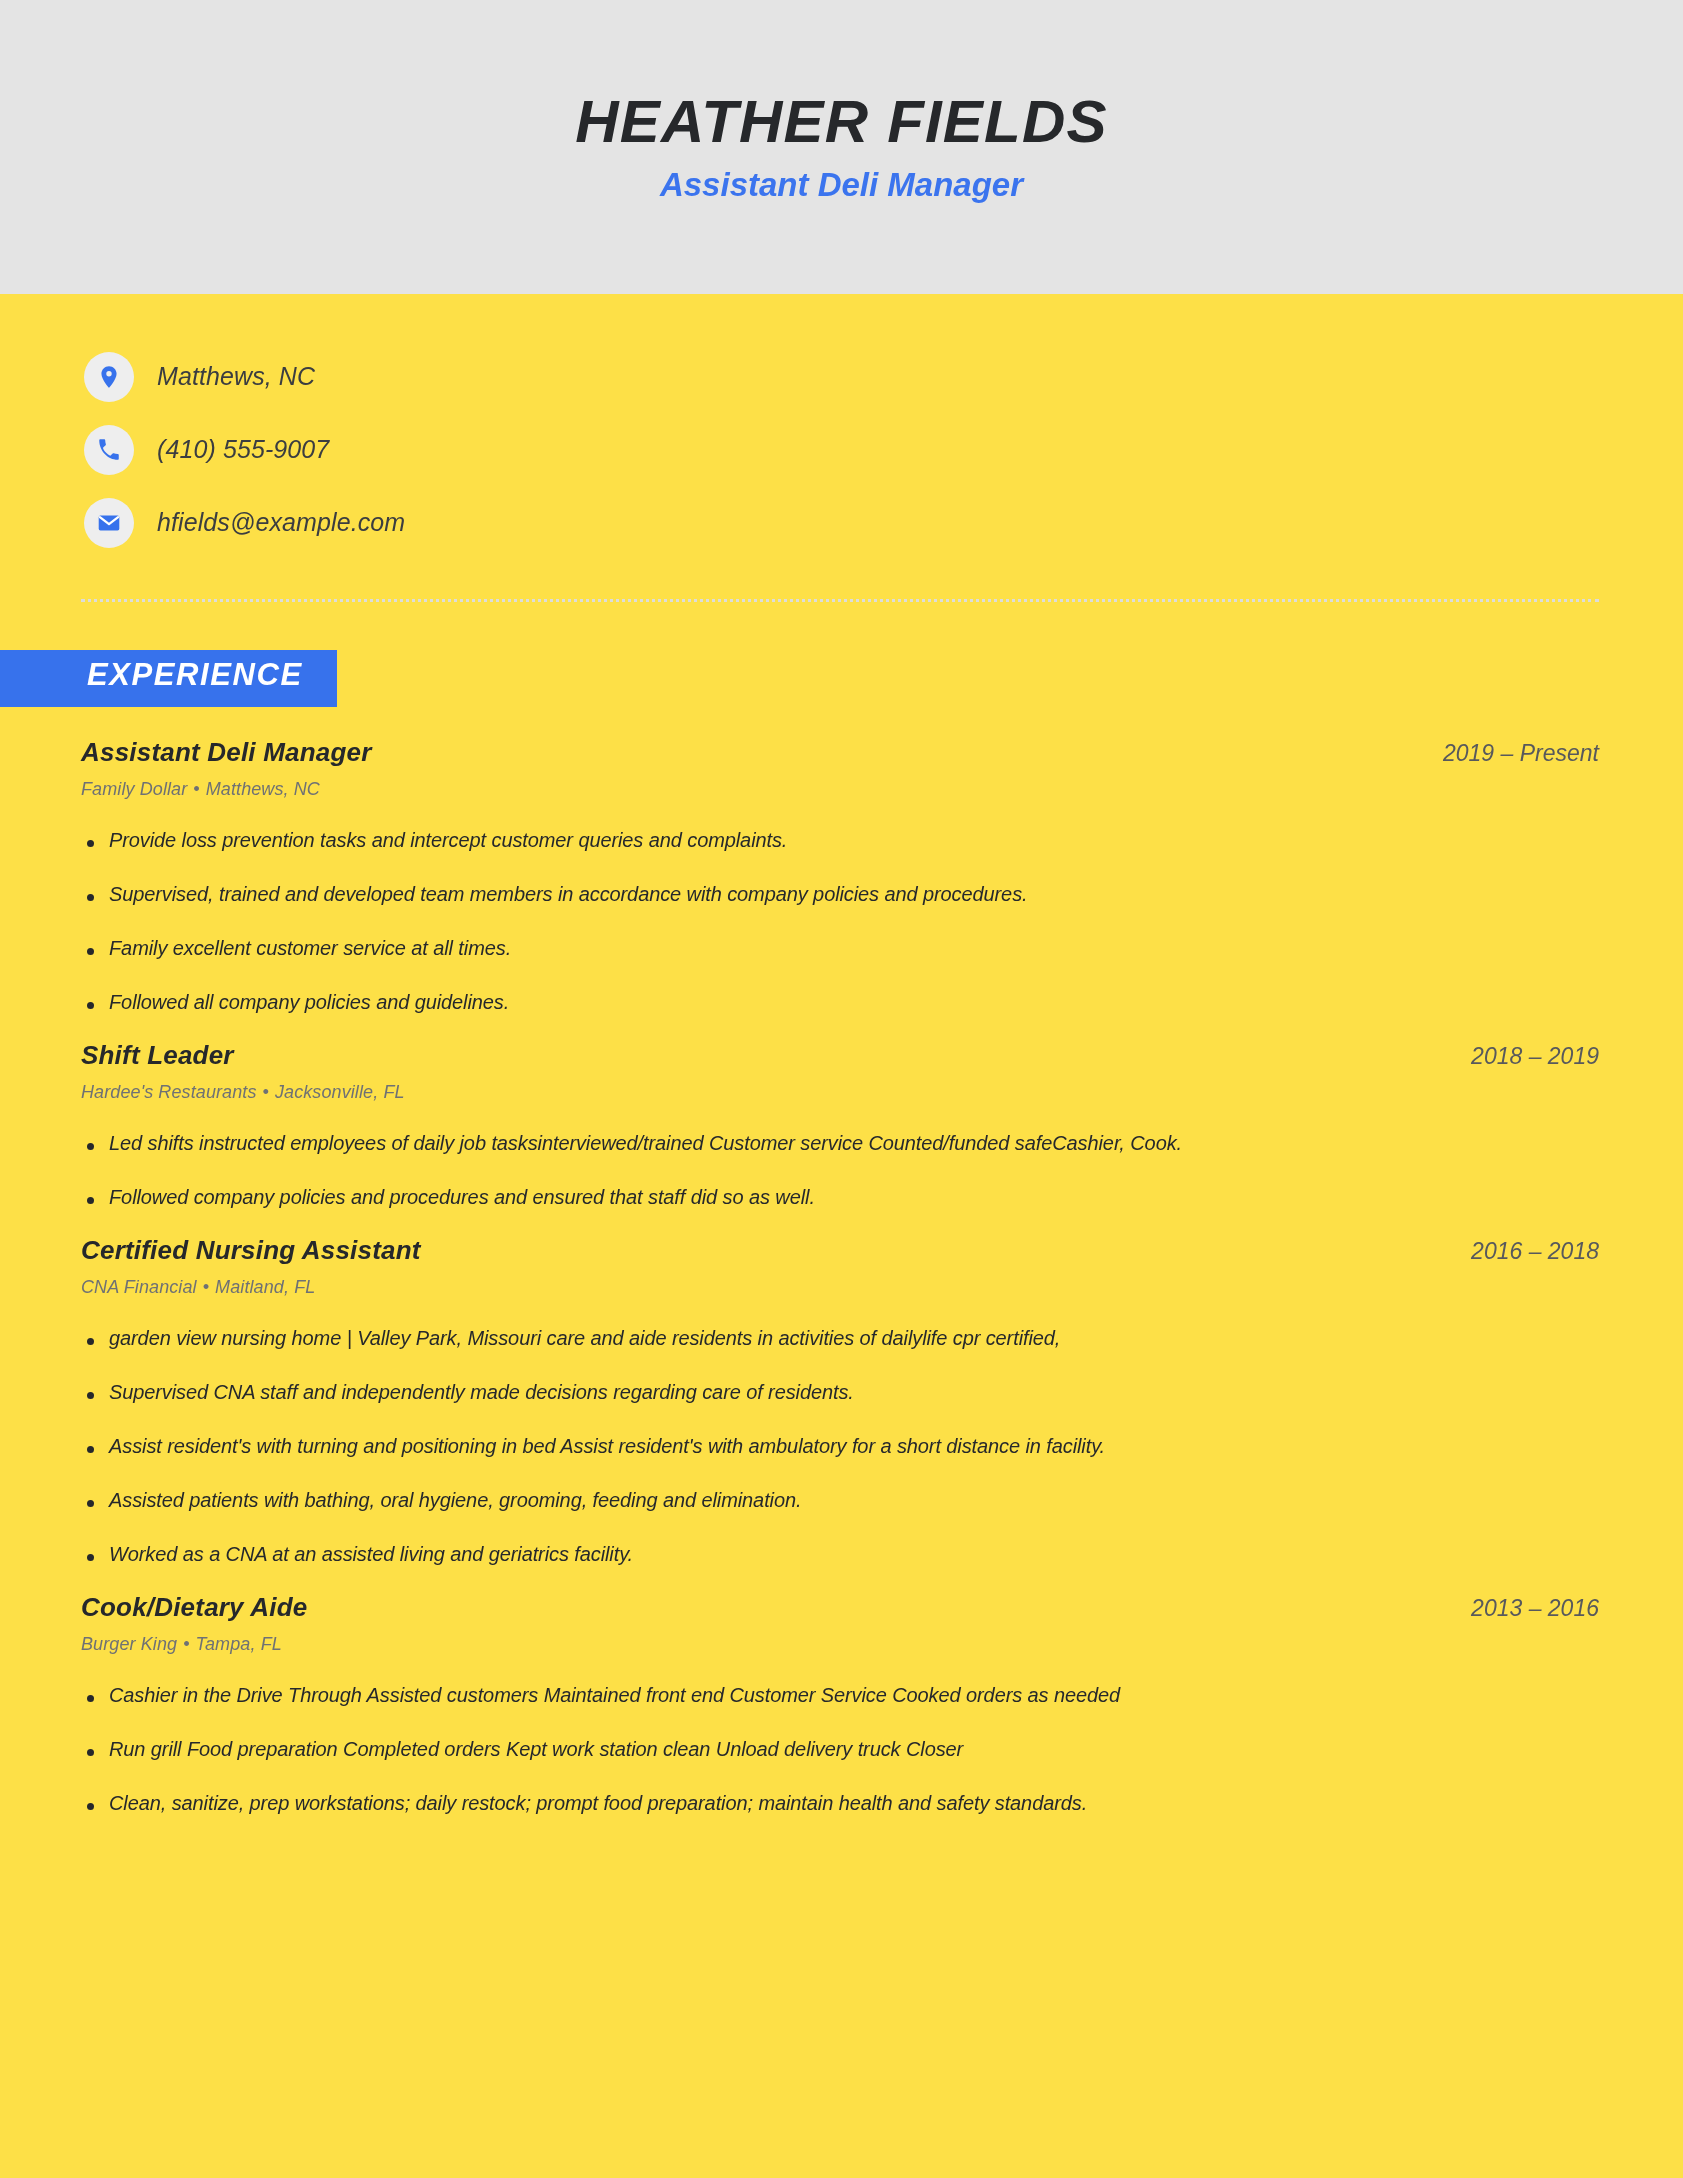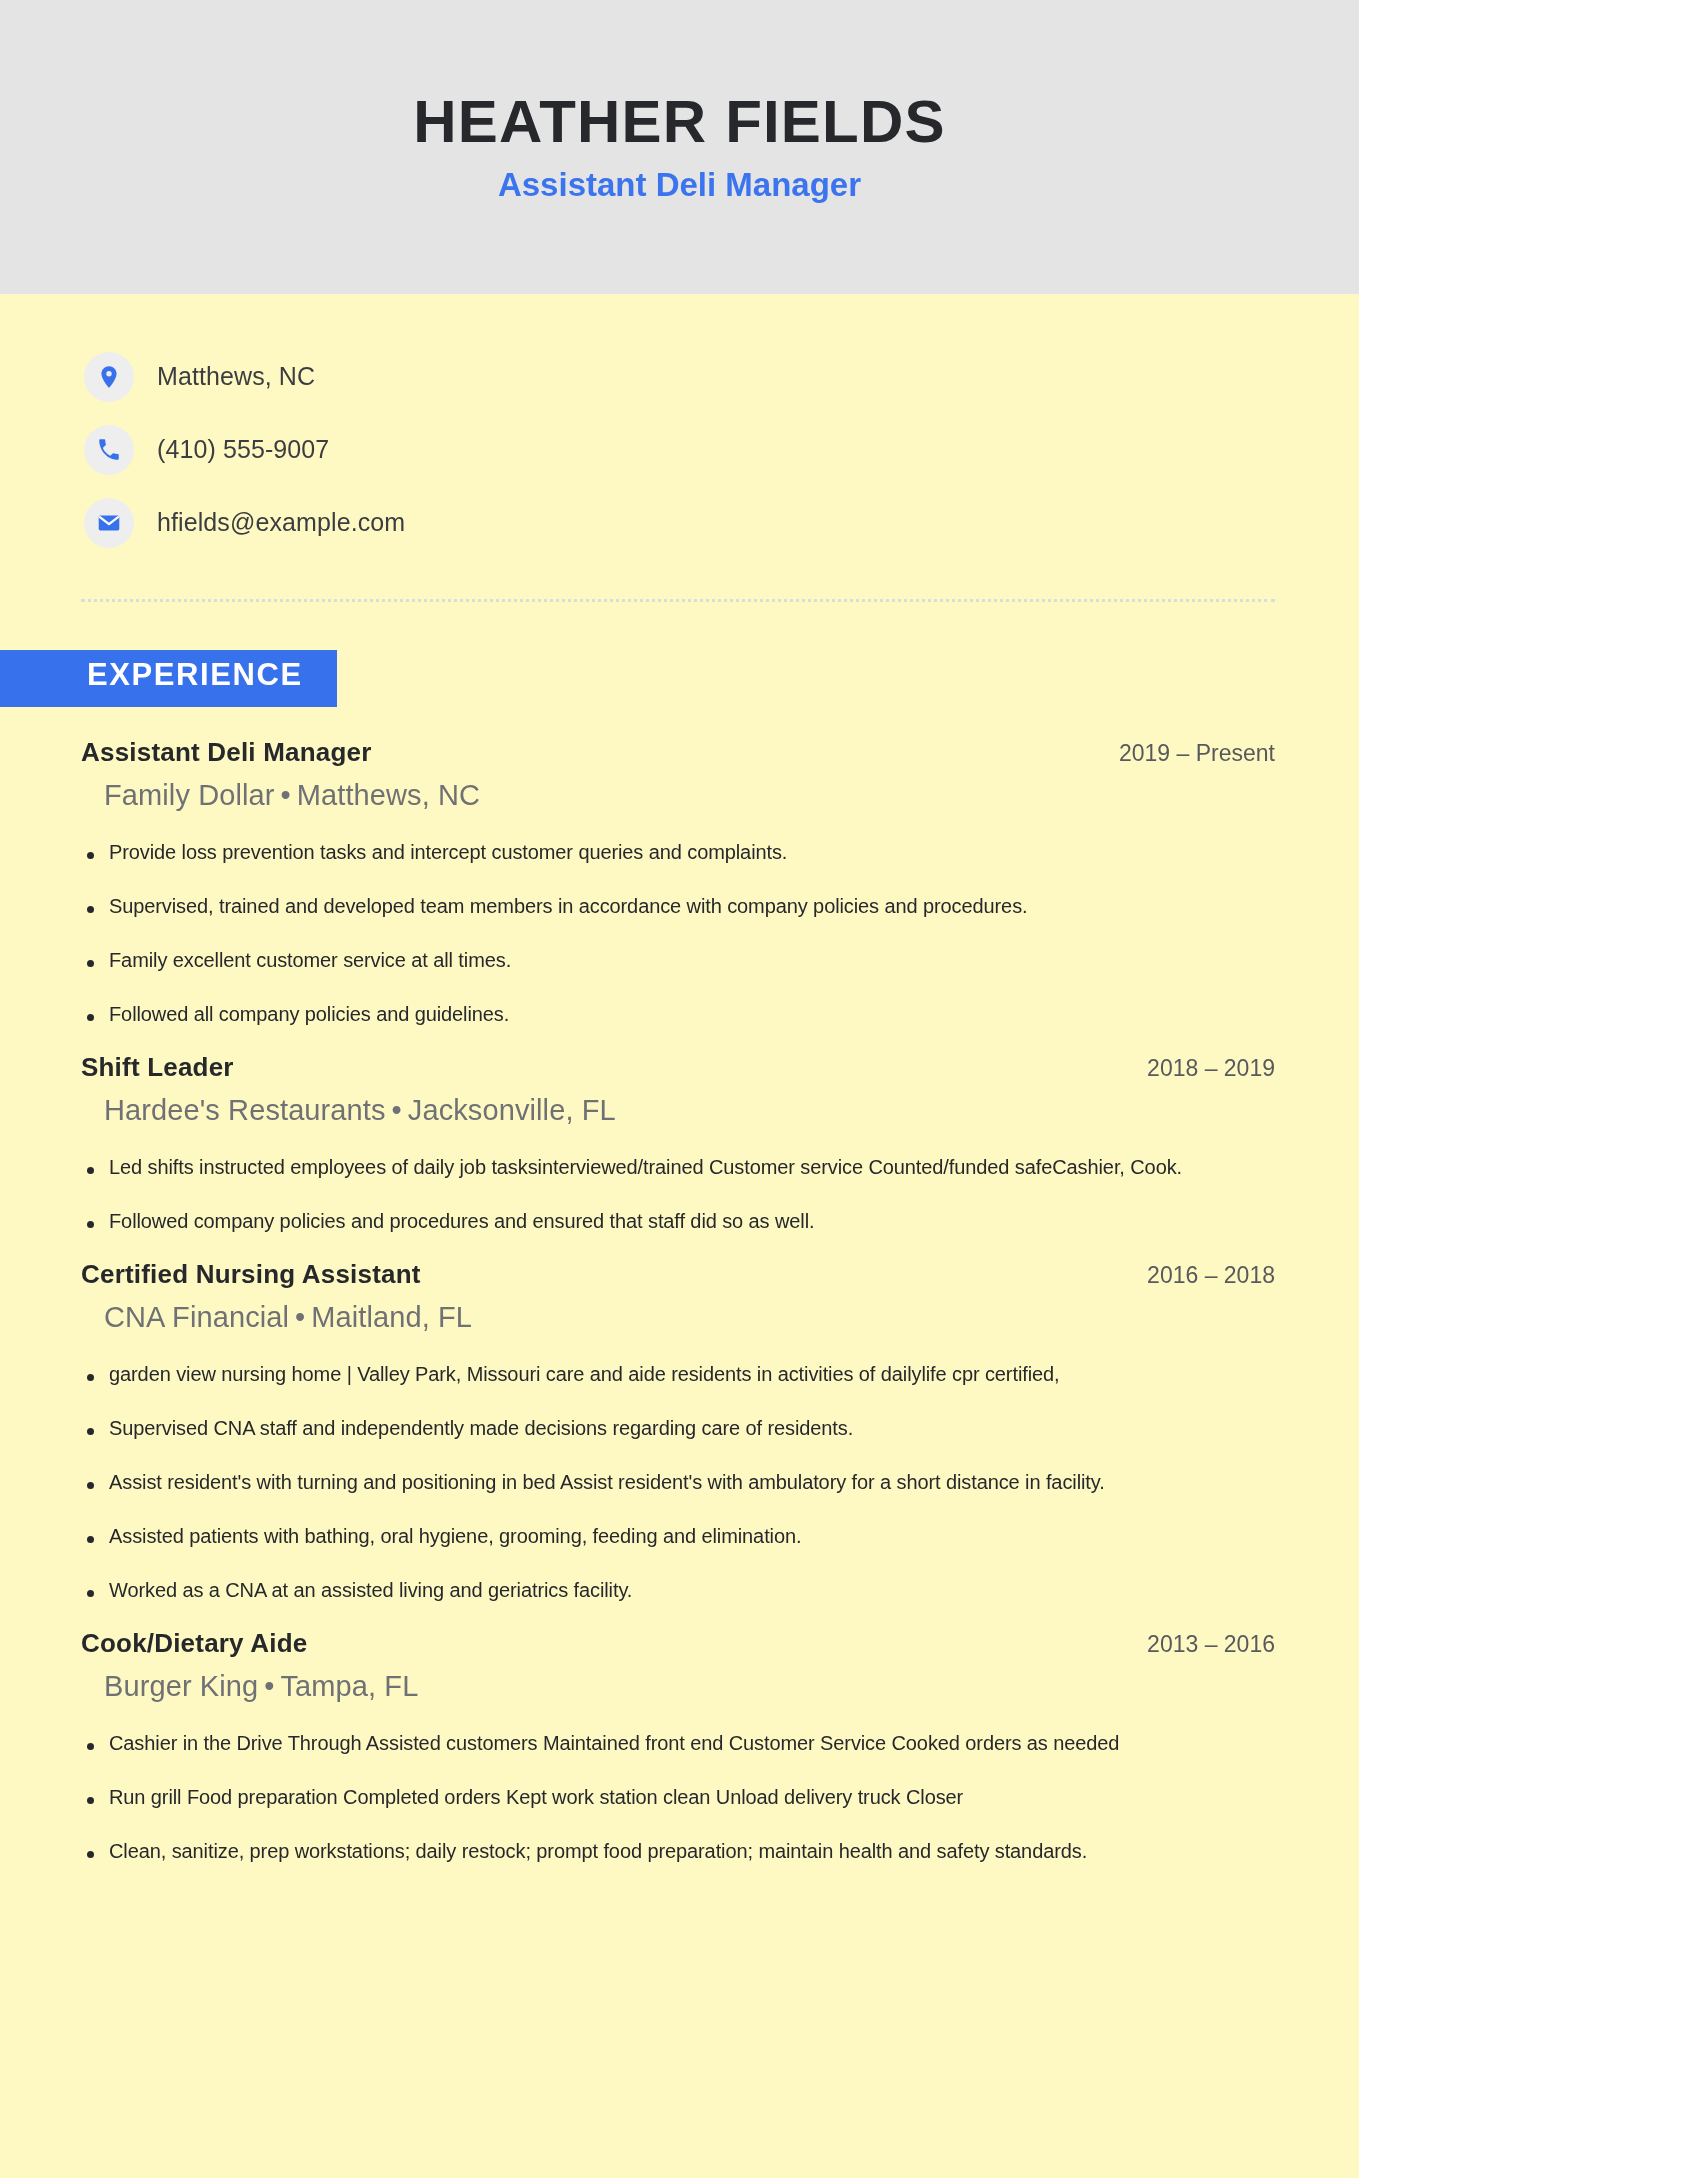--- a/index.html
+++ b/index.html
@@ -9,24 +9,25 @@
   body {
     width: 1683px;
     height: 2178px;
     background: #ffffff;
     font-family: "Liberation Sans", sans-serif;
     -webkit-font-smoothing: antialiased;
   }
 
   .resume {
     position: relative;
-    width: 1359px;
+    width: 1683px;
     height: 2178px;
-    background: #fef9c3;
+    background: #fde047;
     overflow: hidden;
+    font-style: italic;
   }
 
   
   .header-band {
     width: 100%;
     height: 294px;
     background: #e4e4e4;
     box-sizing: border-box;
     display: flex;
     flex-direction: column;
@@ -124,25 +125,24 @@
     color: #26282b;
     letter-spacing: 0.2px;
   }
   .job-dates {
     font-size: 23px;
     color: #58595c;
     white-space: nowrap;
     padding-left: 30px;
   }
   .job-meta {
-    font-size: 29px;
+    font-size: 18px;
     color: #6f7174;
     margin-top: 11px;
     letter-spacing: 0.1px;
-    margin-left: 23px;
   }
   .job-meta .sep { padding: 0 6px; }
 
   .bullets {
     list-style: none;
     margin: 0;
     padding: 0;
   }
   .bullets li {
     position: relative;

